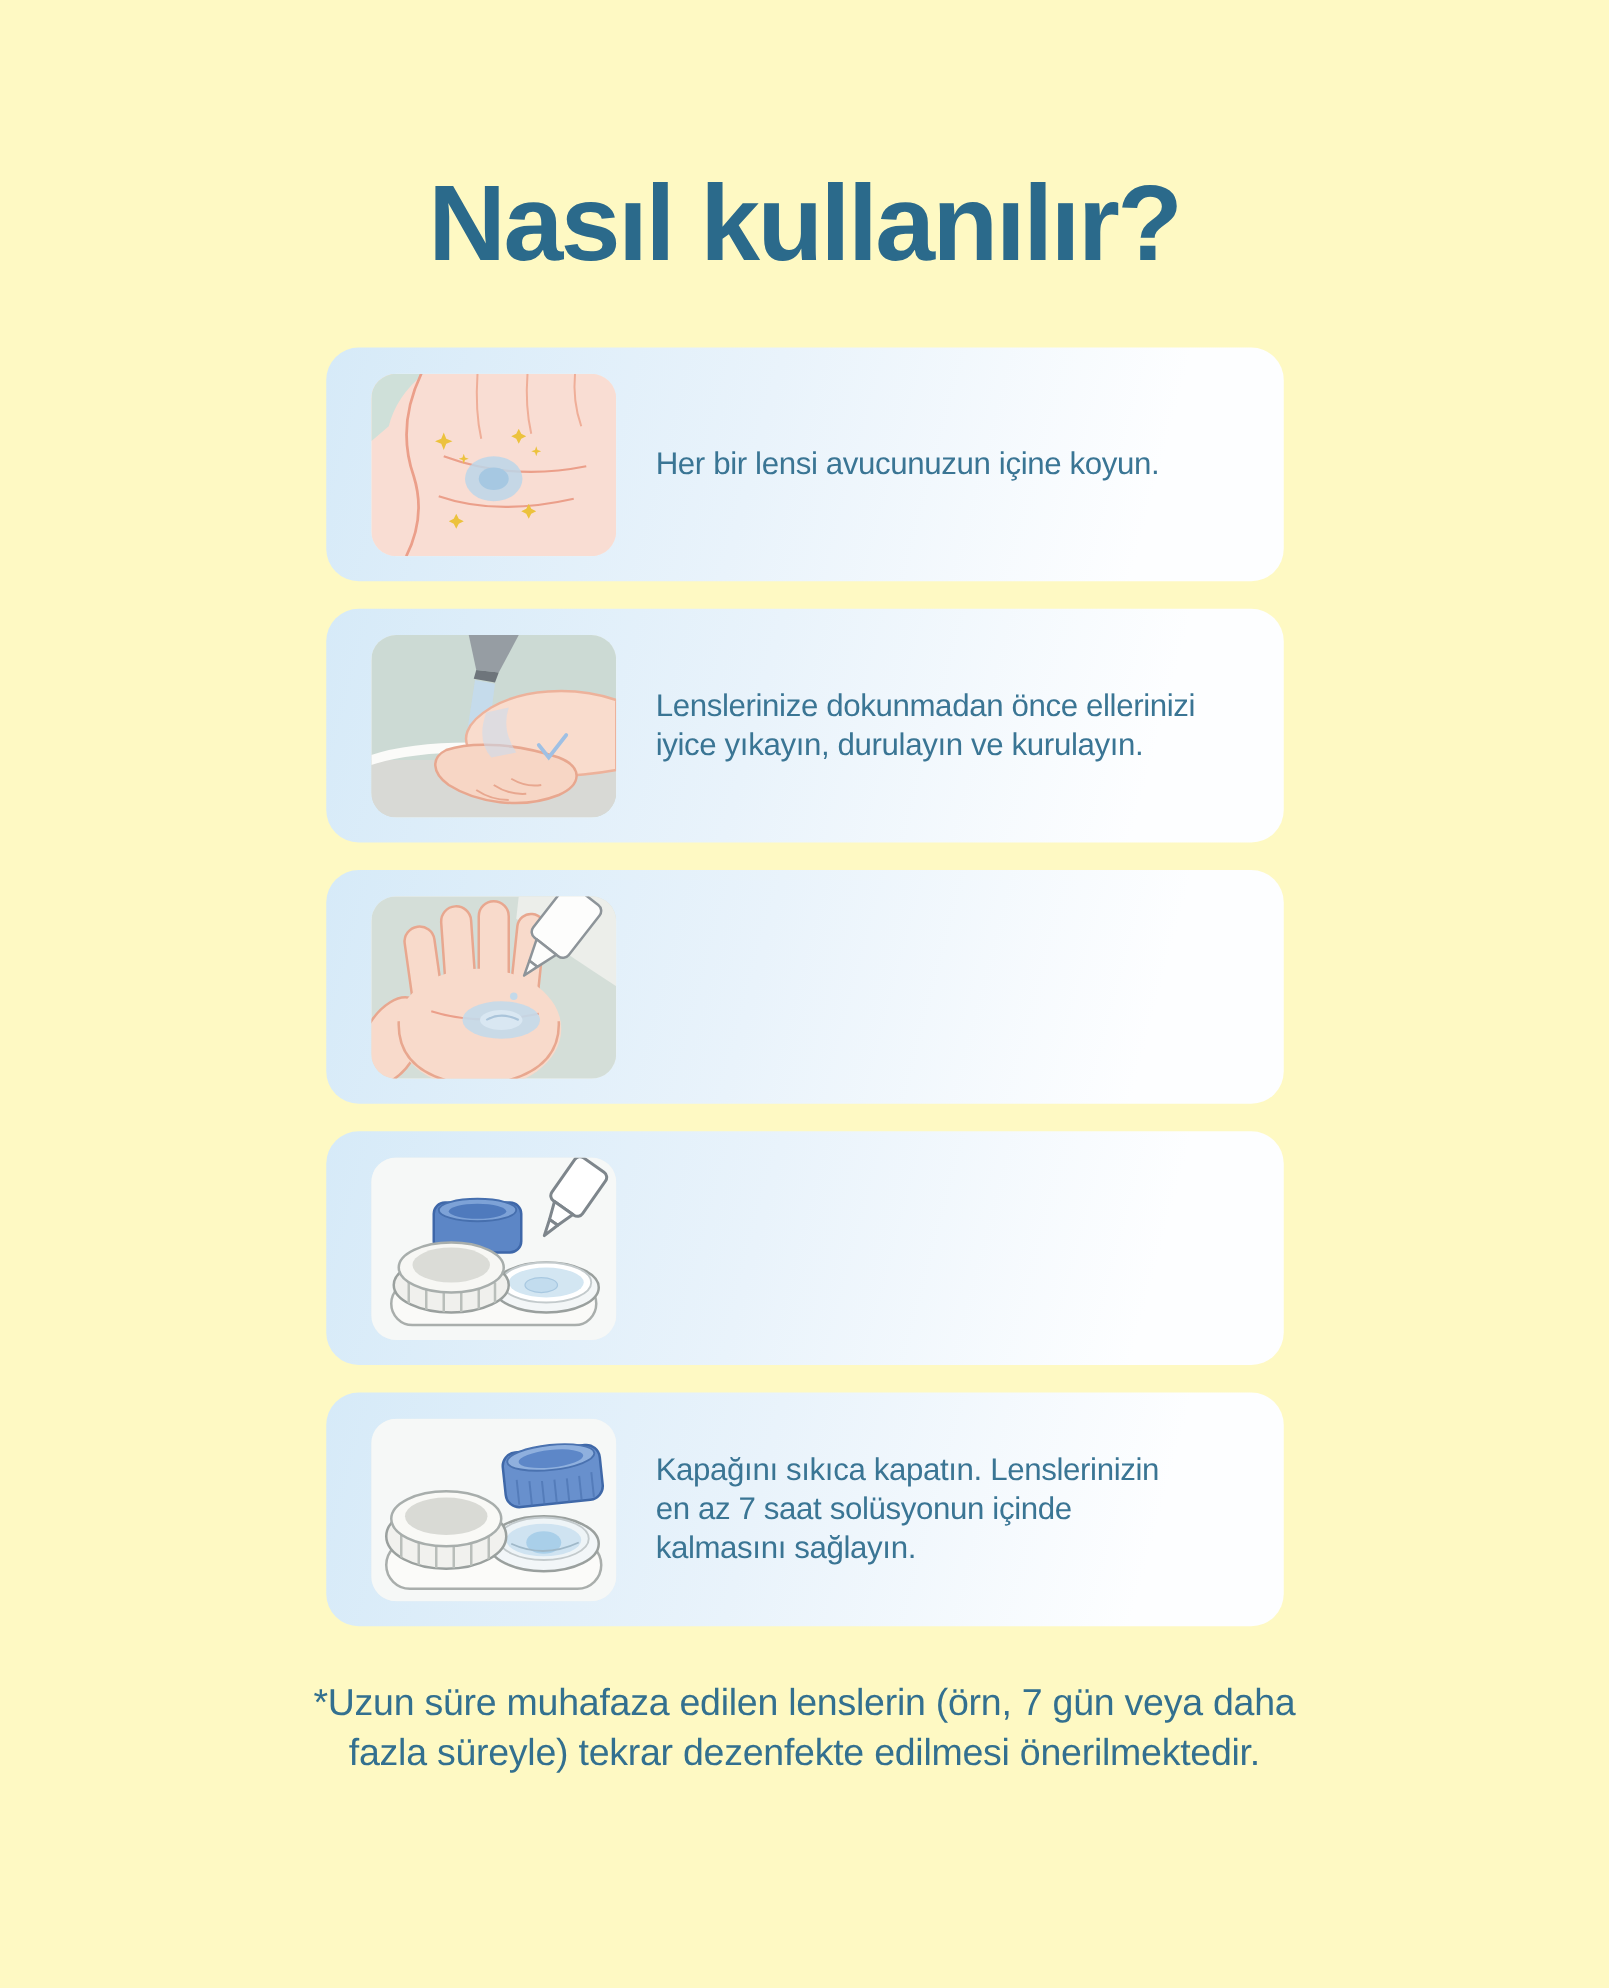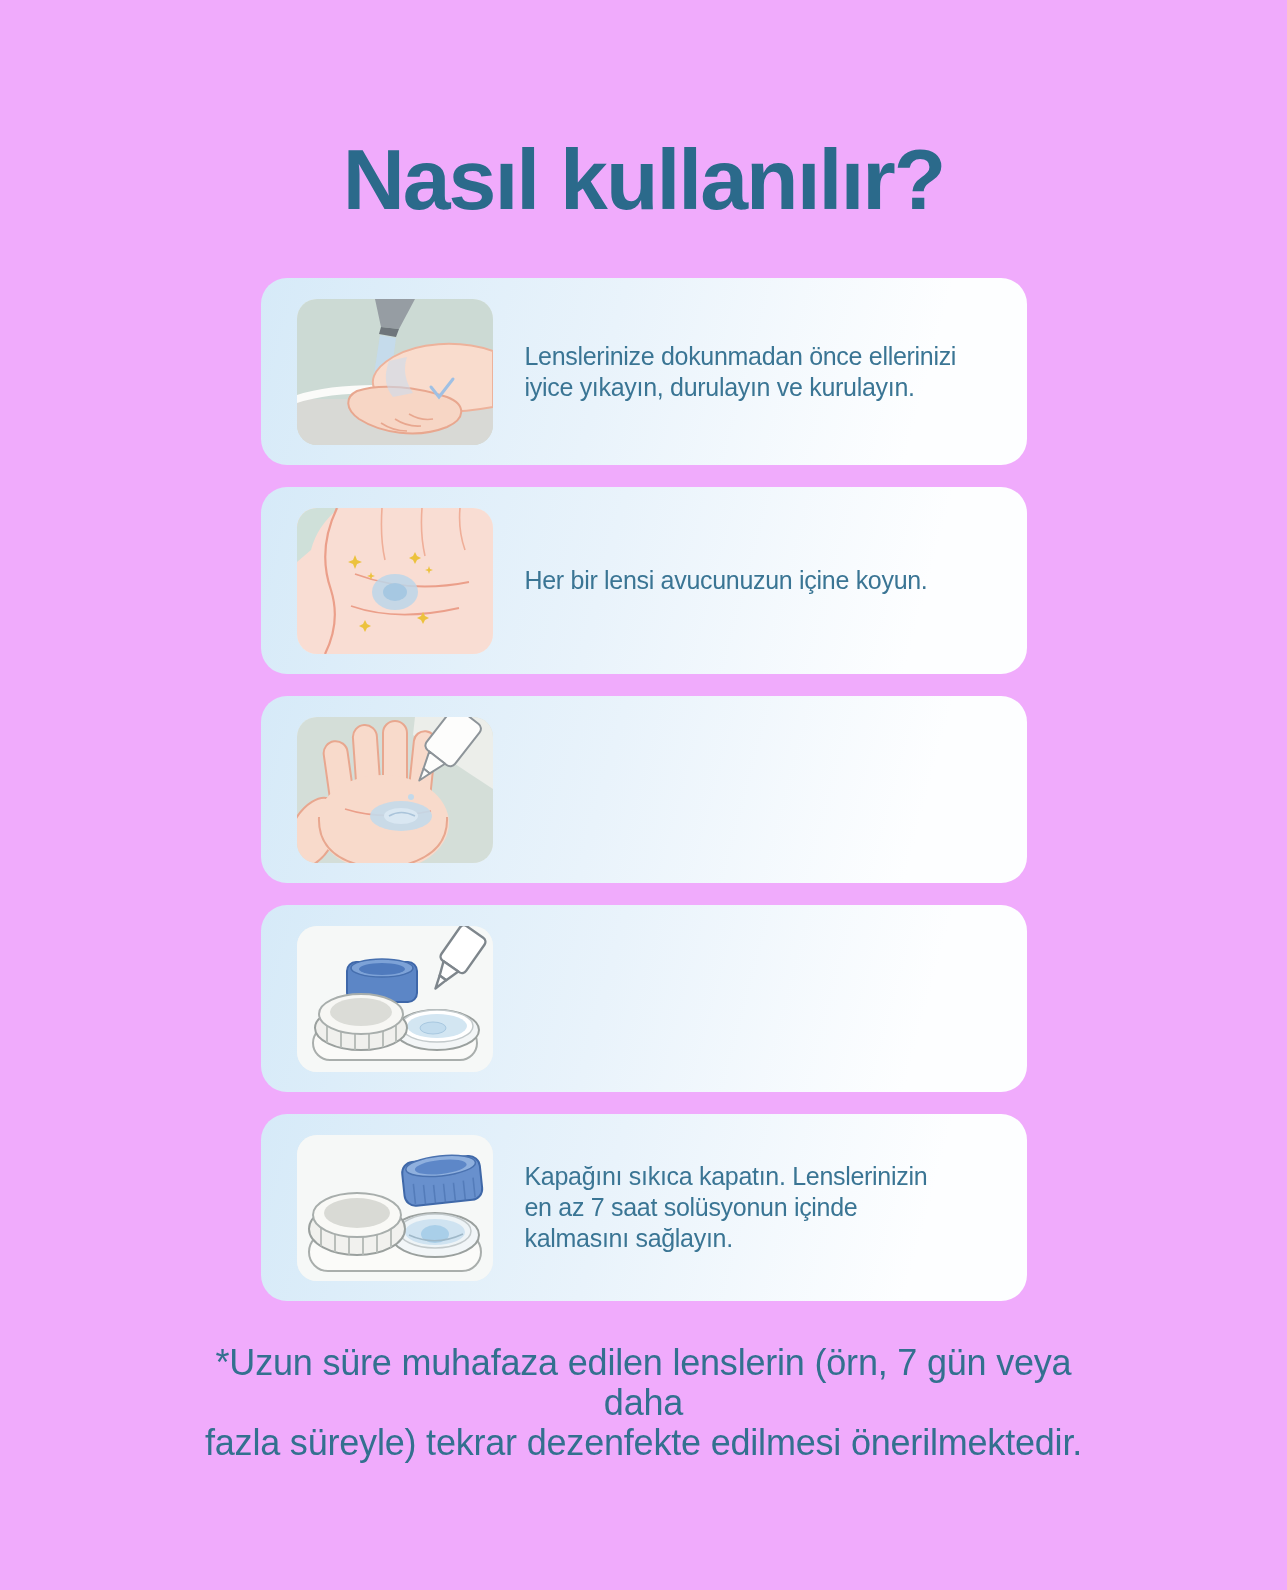--- a/index.html
+++ b/index.html
@@ -1,21 +1,21 @@
 <!DOCTYPE html>
 <html lang="tr"><head>
 <meta charset="utf-8">
 <style>
   html,body{margin:0;padding:0;}
   body{
     width:1287px;height:1590px;background:#ffffff;
     font-family:"Liberation Sans",sans-serif;
     -webkit-font-smoothing:antialiased;
   }
-  .page{position:relative;width:1287px;height:1590px;overflow:hidden;background:#f0abfc;}
+  .page{position:relative;width:1287px;height:1590px;overflow:hidden;background:#fef9c3;}
   .title{
     margin:0;padding-top:136px;text-align:center;
     font-size:86px;line-height:86px;font-weight:bold;letter-spacing:-2px;
     color:#2b6a8b;
   }
   .steps{width:766px;margin:56px auto 0;}
   .card{
     display:flex;align-items:center;
     height:187px;border-radius:26px;margin-bottom:22px;
     background:linear-gradient(105deg,#d6eaf8 0%,#e9f3fb 45%,#fdfeff 85%);
@@ -25,52 +25,32 @@
     border-radius:20px;overflow:hidden;background:#eef2f1;
   }
   .illus svg{display:block;width:100%;height:100%;}
   .step-text{
     margin:0 0 0 32px;width:512px;
     font-size:25px;line-height:31px;letter-spacing:-0.3px;
     color:#3a7594;white-space:pre-line;
   }
   .footnote{
     margin:42px auto 0;width:920px;text-align:center;
-    font-size:36px;line-height:40px;letter-spacing:-0.2px;
+    font-size:30px;line-height:40px;letter-spacing:-0.2px;
     color:#33708f;white-space:pre-line;
   }
 </style>
 </head>
 <body>
 
 <div class="page">
 
   <h1 class="title">Nasıl kullanılır?</h1>
 
   <div class="steps">
-
-    <div class="card">
-      <div class="illus" aria-label="hands-washing-under-faucet">
-        <svg viewBox="0 0 196 146" aria-hidden="true">
-          <rect width="196" height="146" fill="#ccdad4"></rect>
-          <rect y="100" width="196" height="46" fill="#d8d9d5"></rect>
-          <path d="M0,104 Q60,84 196,104 L196,96 Q60,76 0,96 Z" fill="#fbfbf9"></path>
-          <polygon points="78,0 118,0 102,30 84,28" fill="#969da3"></polygon>
-          <polygon points="84,28 102,30 99,38 82,35" fill="#6e757b"></polygon>
-          <polygon points="83,36 99,39 93,86 76,82" fill="#c3dbf0" opacity="0.8"></polygon>
-          <path d="M196,52 C160,40 120,44 96,58 C76,70 70,84 82,96 C100,112 140,118 196,108 Z" fill="#f9dccd" stroke="#edb29b" stroke-width="2"></path>
-          <path d="M60,92 C84,84 120,88 150,98 C170,106 168,120 150,128 C120,140 84,134 62,120 C48,110 48,98 60,92 Z" fill="#f7d6c5" stroke="#e8a78f" stroke-width="2"></path>
-          <path d="M84,124 Q96,132 110,132 M98,120 Q110,128 124,127 M112,115 Q124,122 136,120" fill="none" stroke="#e8a78f" stroke-width="1.6"></path>
-          <path d="M92,62 Q84,84 96,98 L116,94 Q104,76 110,58 Z" fill="#c9ddf1" opacity="0.55"></path>
-          <path d="M134,88 l8,10 l14,-18" fill="none" stroke="#9fc0e4" stroke-width="3" stroke-linecap="round"></path>
-        </svg>
-      </div>
-      <p class="step-text">Lenslerinize dokunmadan önce ellerinizi
-iyice yıkayın, durulayın ve kurulayın.</p>
-    </div>
 
     <div class="card">
       <div class="illus" aria-label="lens-on-open-palm-with-sparkles">
         <svg viewBox="0 0 196 146" aria-hidden="true">
           <rect width="196" height="146" fill="#f9ddd3"></rect>
           <path d="M0,0 L42,0 Q20,18 14,42 L0,54 Z" fill="#cfe0d9"></path>
           <path d="M40,0 Q20,42 34,82 Q44,114 28,146" fill="none" stroke="#eb9f8a" stroke-width="2.2"></path>
           <path d="M85,0 Q83,30 88,52" fill="none" stroke="#efae98" stroke-width="1.6"></path>
           <path d="M125,0 Q123,26 128,48" fill="none" stroke="#efae98" stroke-width="1.6"></path>
           <path d="M163,0 Q161,22 168,42" fill="none" stroke="#efae98" stroke-width="1.6"></path>
@@ -83,20 +63,40 @@
           <path d="M118,44 L120,48 L124,50 L120,52 L118,56 L116,52 L112,50 L116,48 Z" fill="#ecc23d"></path>
           <path d="M132,58 L133,61 L136,62 L133,63 L132,66 L131,63 L128,62 L131,61 Z" fill="#ecc23d"></path>
           <path d="M68,112 L70,116 L74,118 L70,120 L68,124 L66,120 L62,118 L66,116 Z" fill="#ecc23d"></path>
           <path d="M126,104 L128,108 L132,110 L128,112 L126,116 L124,112 L120,110 L124,108 Z" fill="#ecc23d"></path>
         </svg>
       </div>
       <p class="step-text">Her bir lensi avucunuzun içine koyun.</p>
     </div>
 
     <div class="card">
+      <div class="illus" aria-label="hands-washing-under-faucet">
+        <svg viewBox="0 0 196 146" aria-hidden="true">
+          <rect width="196" height="146" fill="#ccdad4"></rect>
+          <rect y="100" width="196" height="46" fill="#d8d9d5"></rect>
+          <path d="M0,104 Q60,84 196,104 L196,96 Q60,76 0,96 Z" fill="#fbfbf9"></path>
+          <polygon points="78,0 118,0 102,30 84,28" fill="#969da3"></polygon>
+          <polygon points="84,28 102,30 99,38 82,35" fill="#6e757b"></polygon>
+          <polygon points="83,36 99,39 93,86 76,82" fill="#c3dbf0" opacity="0.8"></polygon>
+          <path d="M196,52 C160,40 120,44 96,58 C76,70 70,84 82,96 C100,112 140,118 196,108 Z" fill="#f9dccd" stroke="#edb29b" stroke-width="2"></path>
+          <path d="M60,92 C84,84 120,88 150,98 C170,106 168,120 150,128 C120,140 84,134 62,120 C48,110 48,98 60,92 Z" fill="#f7d6c5" stroke="#e8a78f" stroke-width="2"></path>
+          <path d="M84,124 Q96,132 110,132 M98,120 Q110,128 124,127 M112,115 Q124,122 136,120" fill="none" stroke="#e8a78f" stroke-width="1.6"></path>
+          <path d="M92,62 Q84,84 96,98 L116,94 Q104,76 110,58 Z" fill="#c9ddf1" opacity="0.55"></path>
+          <path d="M134,88 l8,10 l14,-18" fill="none" stroke="#9fc0e4" stroke-width="3" stroke-linecap="round"></path>
+        </svg>
+      </div>
+      <p class="step-text">Lenslerinize dokunmadan önce ellerinizi
+iyice yıkayın, durulayın ve kurulayın.</p>
+    </div>
+
+    <div class="card">
       <div class="illus" aria-label="solution-bottle-dripping-on-lens-in-palm">
         <svg viewBox="0 0 196 146" aria-hidden="true">
           <rect width="196" height="146" fill="#d4ded8"></rect>
           <path d="M118,0 L196,0 L196,72 Q150,42 116,18 Z" fill="#eceeea"></path>
           <g fill="#f8dacb" stroke="#e8a78f" stroke-width="2">
             <rect x="30" y="24" width="24" height="72" rx="12" transform="rotate(-8 42 60)"></rect>
             <rect x="58" y="8" width="24" height="86" rx="12" transform="rotate(-4 70 50)"></rect>
             <rect x="86" y="4" width="24" height="90" rx="12"></rect>
             <rect x="114" y="14" width="22" height="78" rx="11" transform="rotate(6 125 52)"></rect>
             <ellipse cx="16" cy="116" rx="22" ry="38" transform="rotate(28 16 116)"></ellipse>

